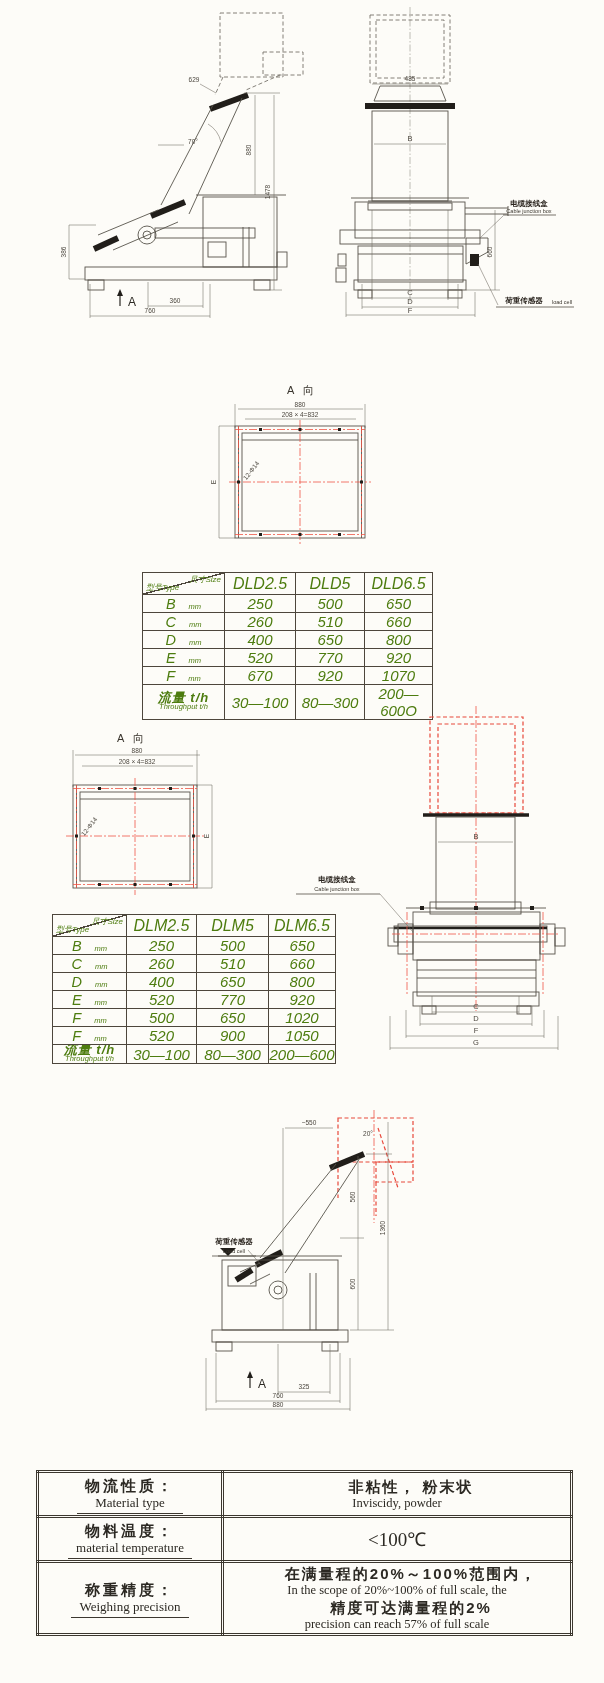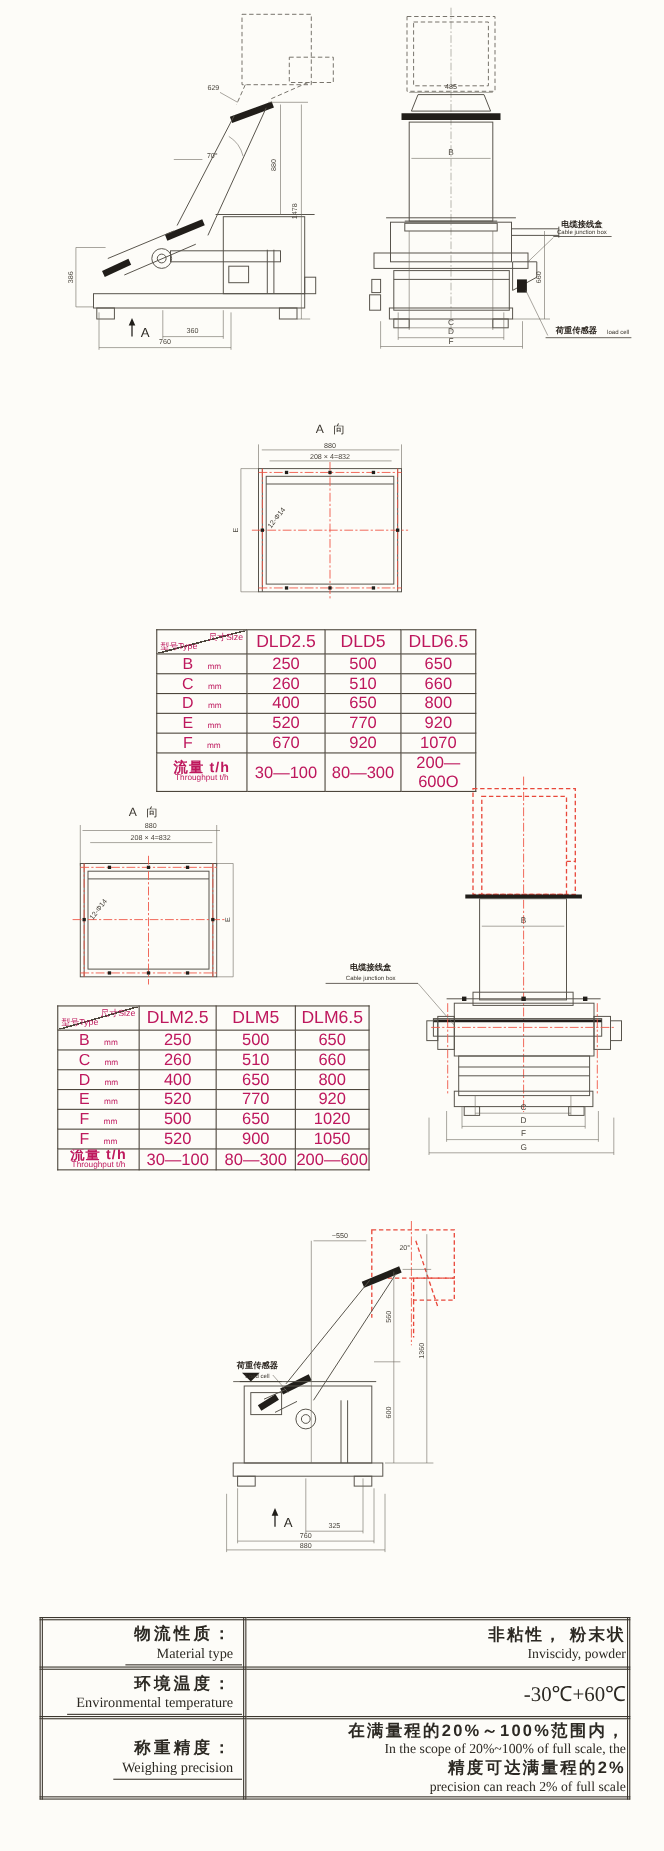--- a/index.html
+++ b/index.html
@@ -16,37 +16,37 @@
   .rcdash{fill:none;stroke:#ef5546;stroke-width:0.8;stroke-dasharray:8 2 2 2;}
   .blk{fill:#211e1a;stroke:none;}
   .dtxt{font-size:6.5px;}
   .dtxt7{font-size:7.5px;}
   .cn{font-size:7.5px;font-weight:bold;fill:#2c2620;}
   .en{font-size:5.5px;fill:#3c372f;}
   .viewA-title{font-size:11px;fill:#3a352e;letter-spacing:3px;}
   .bigA{font-size:12px;fill:#2c2923;}
 
   
-  .dim-table{position:absolute;border-collapse:collapse;table-layout:fixed;color:#be185d;}
+  .dim-table{position:absolute;border-collapse:collapse;table-layout:fixed;color:#4d7c0f;font-style:italic;}
   .dim-table td,.dim-table th{border:1.4px solid #4d463c;text-align:center;padding:0;font-weight:400;overflow:hidden;}
   .dim-table th{font-size:16px;height:21px;}
   .dim-table td{font-size:15px;height:16px;}
   .dim-letter{font-size:14.5px;}
   .unit{font-size:7.5px;margin-left:13px;}
   .flow-cn{font-size:13px;font-weight:bold;letter-spacing:1px;display:block;line-height:10px;}
   .flow-en{font-size:7.5px;display:block;line-height:8px;}
   .diag-cell{position:relative;}
   .diag-line{position:absolute;left:0;top:0;width:100%;height:100%;
     background:linear-gradient(to bottom right,transparent calc(50% - 0.7px),#4d463c calc(50% - 0.7px),#4d463c calc(50% + 0.7px),transparent calc(50% + 0.7px));}
   .corner-size{position:absolute;top:1px;right:3px;font-size:8px;}
   .corner-type{position:absolute;bottom:1px;left:3px;font-size:8px;}
 
   
   .spec-table{position:absolute;border-collapse:collapse;color:#2c2923;}
-  .spec-table td{border:3px double #3c372f;vertical-align:middle;text-align:right;}
+  .spec-table td{border:3px double #3c372f;vertical-align:middle;text-align:center;}
   .spec-left{width:180px;}
   .spec-label{display:inline-block;border-bottom:1.5px solid #3c372f;padding:2px 8px 3px;}
   .spec-cn{font-size:15px;font-weight:bold;letter-spacing:3px;display:block;line-height:19px;}
   .spec-en{font-size:13px;font-family:"Liberation Serif",serif;display:block;line-height:15px;}
   .val-cn{font-size:15px;font-weight:bold;letter-spacing:2px;line-height:19px;margin-left:28px;}
   .val-en{font-size:12.5px;font-family:"Liberation Serif",serif;line-height:15px;}
   .val-big{font-size:19px;font-family:"Liberation Serif",serif;}
   .r1{height:44px;} .r2{height:40px;} .r3{height:41px;} .r4{height:62px;}
 </style>
 </head>
@@ -532,41 +532,41 @@
         <span class="spec-label">
           <span class="spec-cn">物流性质：</span>
           <span class="spec-en">Material type</span>
         </span>
       </td>
       <td class="spec-right">
         <div class="val-cn">非粘性， 粉末状</div>
         <div class="val-en">Inviscidy, powder</div>
       </td>
     </tr>
-    <tr class="r3">
+    <tr class="r2">
       <td class="spec-left">
         <span class="spec-label">
-          <span class="spec-cn">环境温度：</span>
-          <span class="spec-en">Environmental temperature</span>
+          <span class="spec-cn">物料温度：</span>
+          <span class="spec-en">material temperature</span>
         </span>
       </td>
       <td class="spec-right">
-        <div class="val-big">-30℃+60℃</div>
+        <div class="val-big">&lt;100℃</div>
       </td>
     </tr>
     <tr class="r4">
       <td class="spec-left">
         <span class="spec-label">
           <span class="spec-cn">称重精度：</span>
           <span class="spec-en">Weighing precision</span>
         </span>
       </td>
       <td class="spec-right">
         <div class="val-cn">在满量程的20%～100%范围内，</div>
         <div class="val-en">In the scope of 20%~100% of full scale, the</div>
         <div class="val-cn">精度可达满量程的2%</div>
-        <div class="val-en">precision can reach 2% of full scale</div>
+        <div class="val-en">precision can reach 57% of full scale</div>
       </td>
     </tr>
   </tbody>
     </table>
 
 </div>
 
 </body></html>

